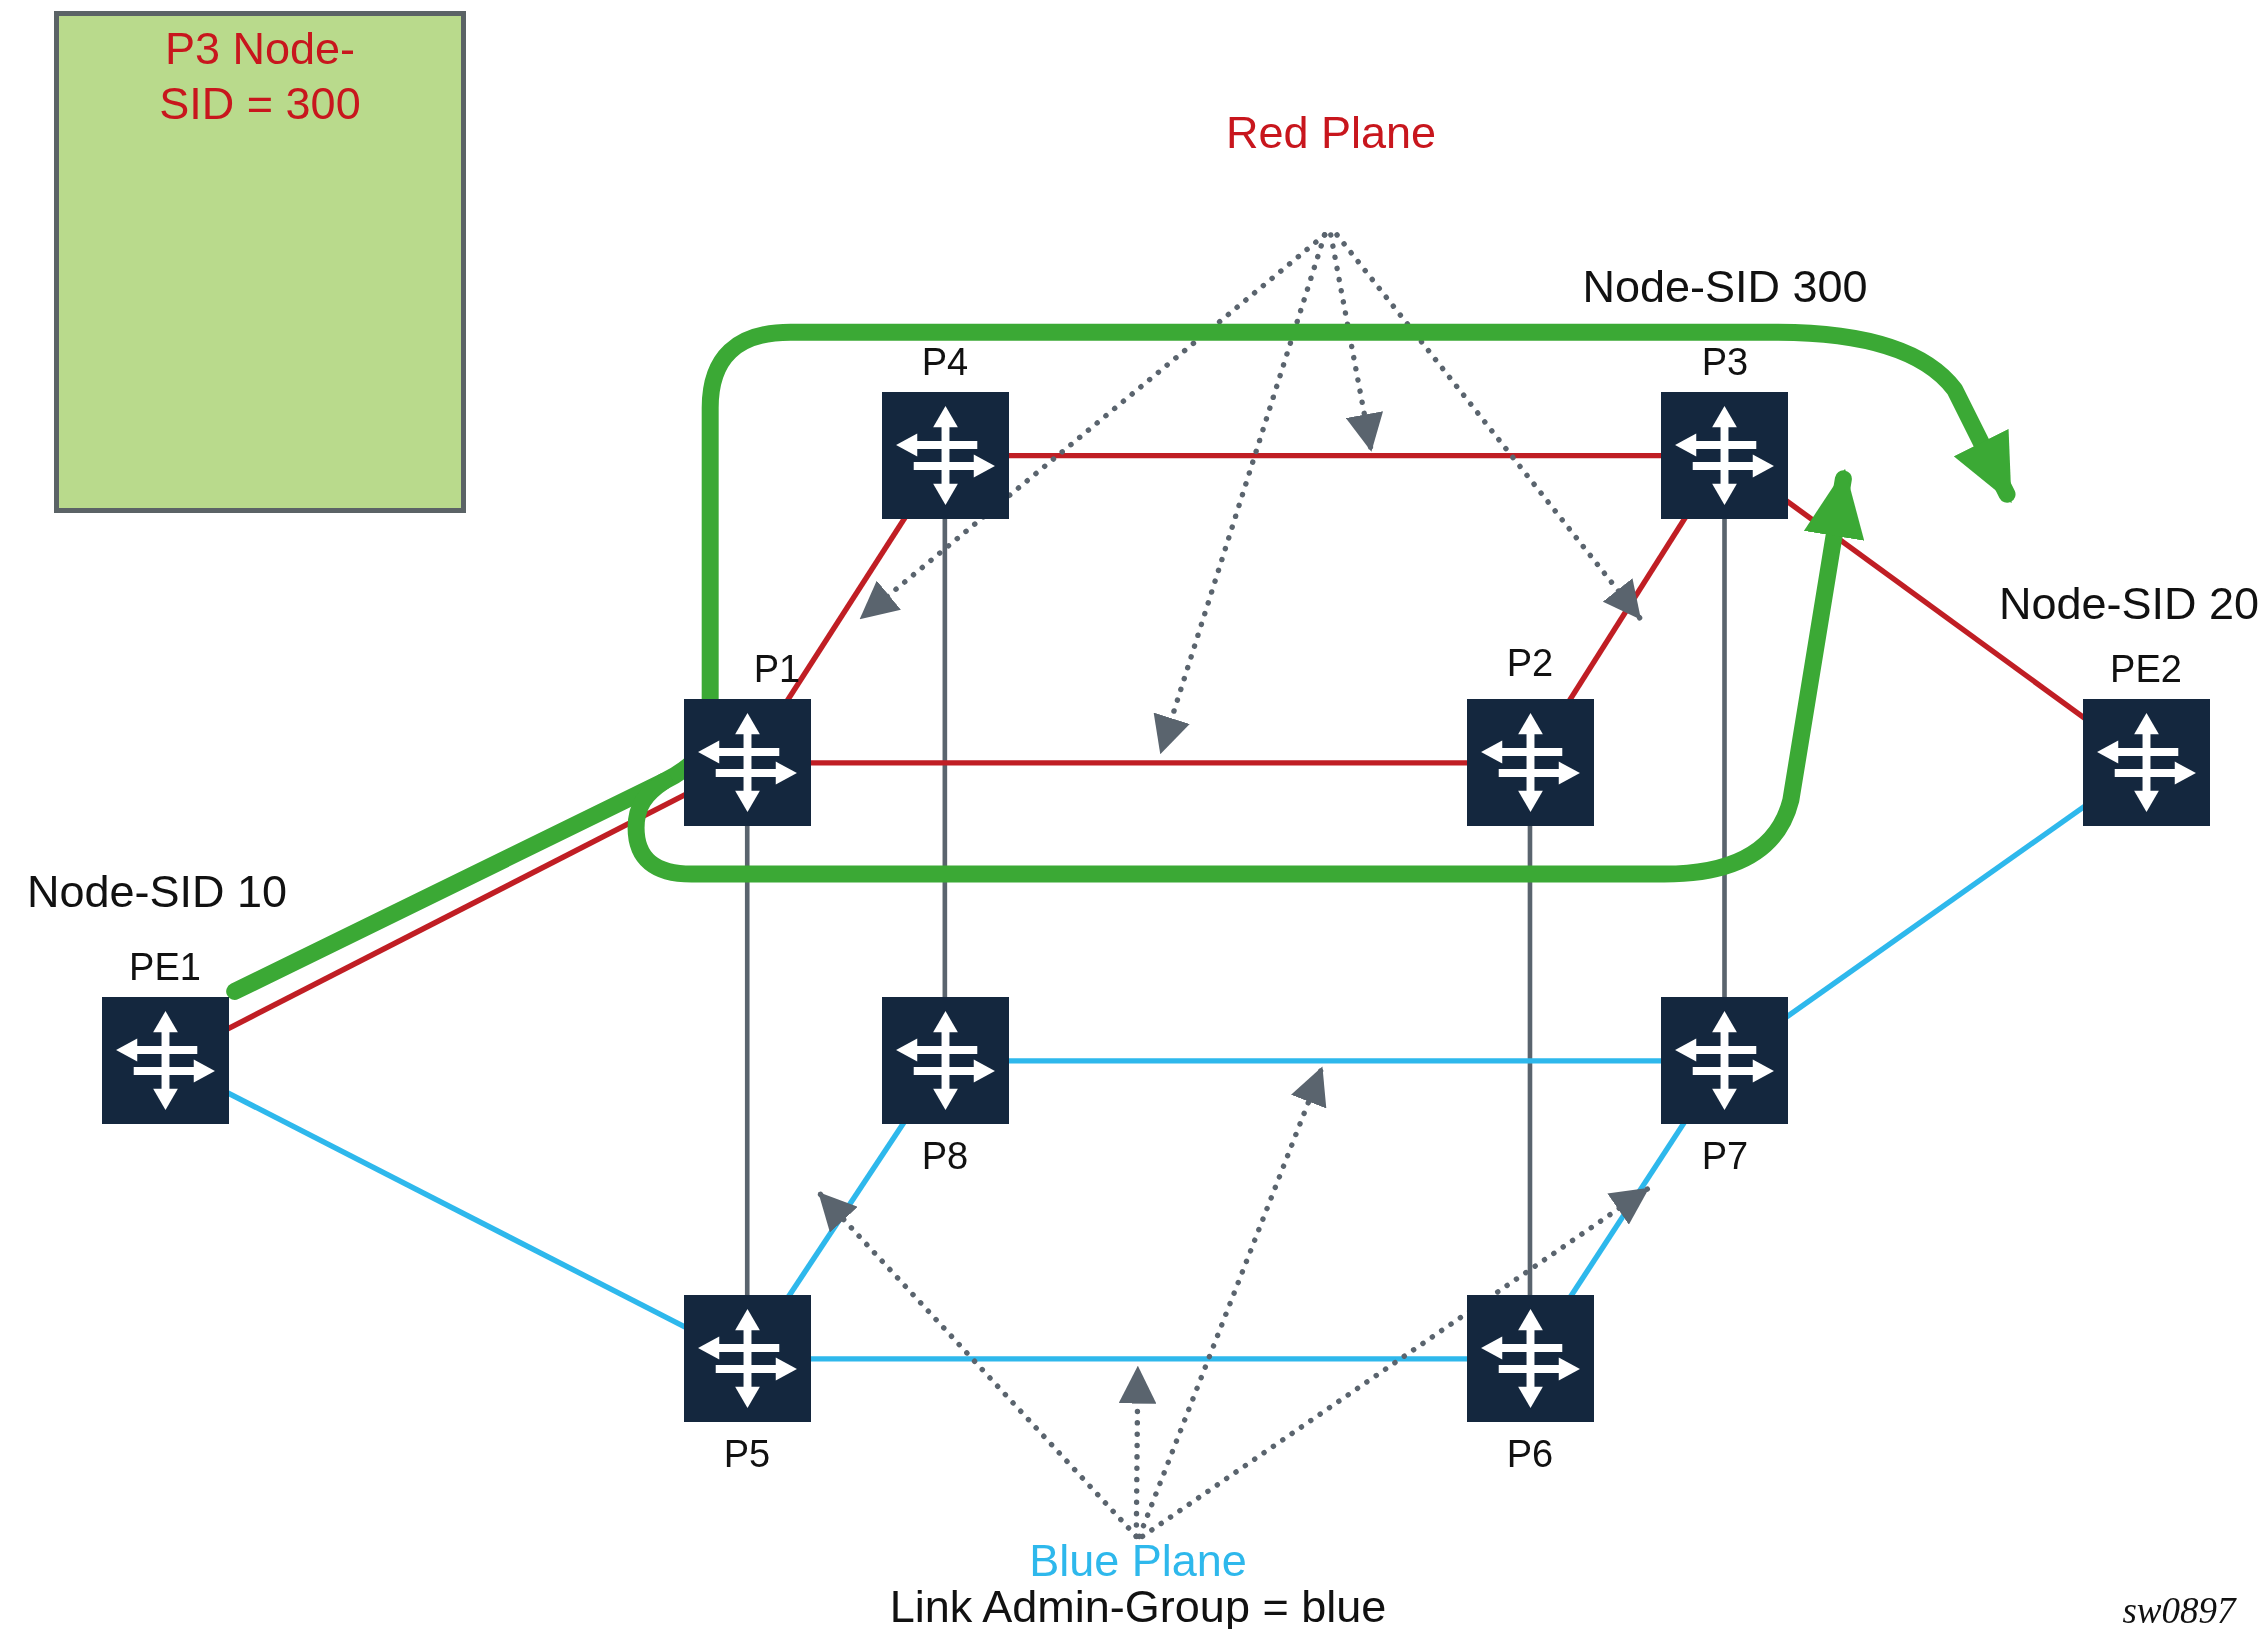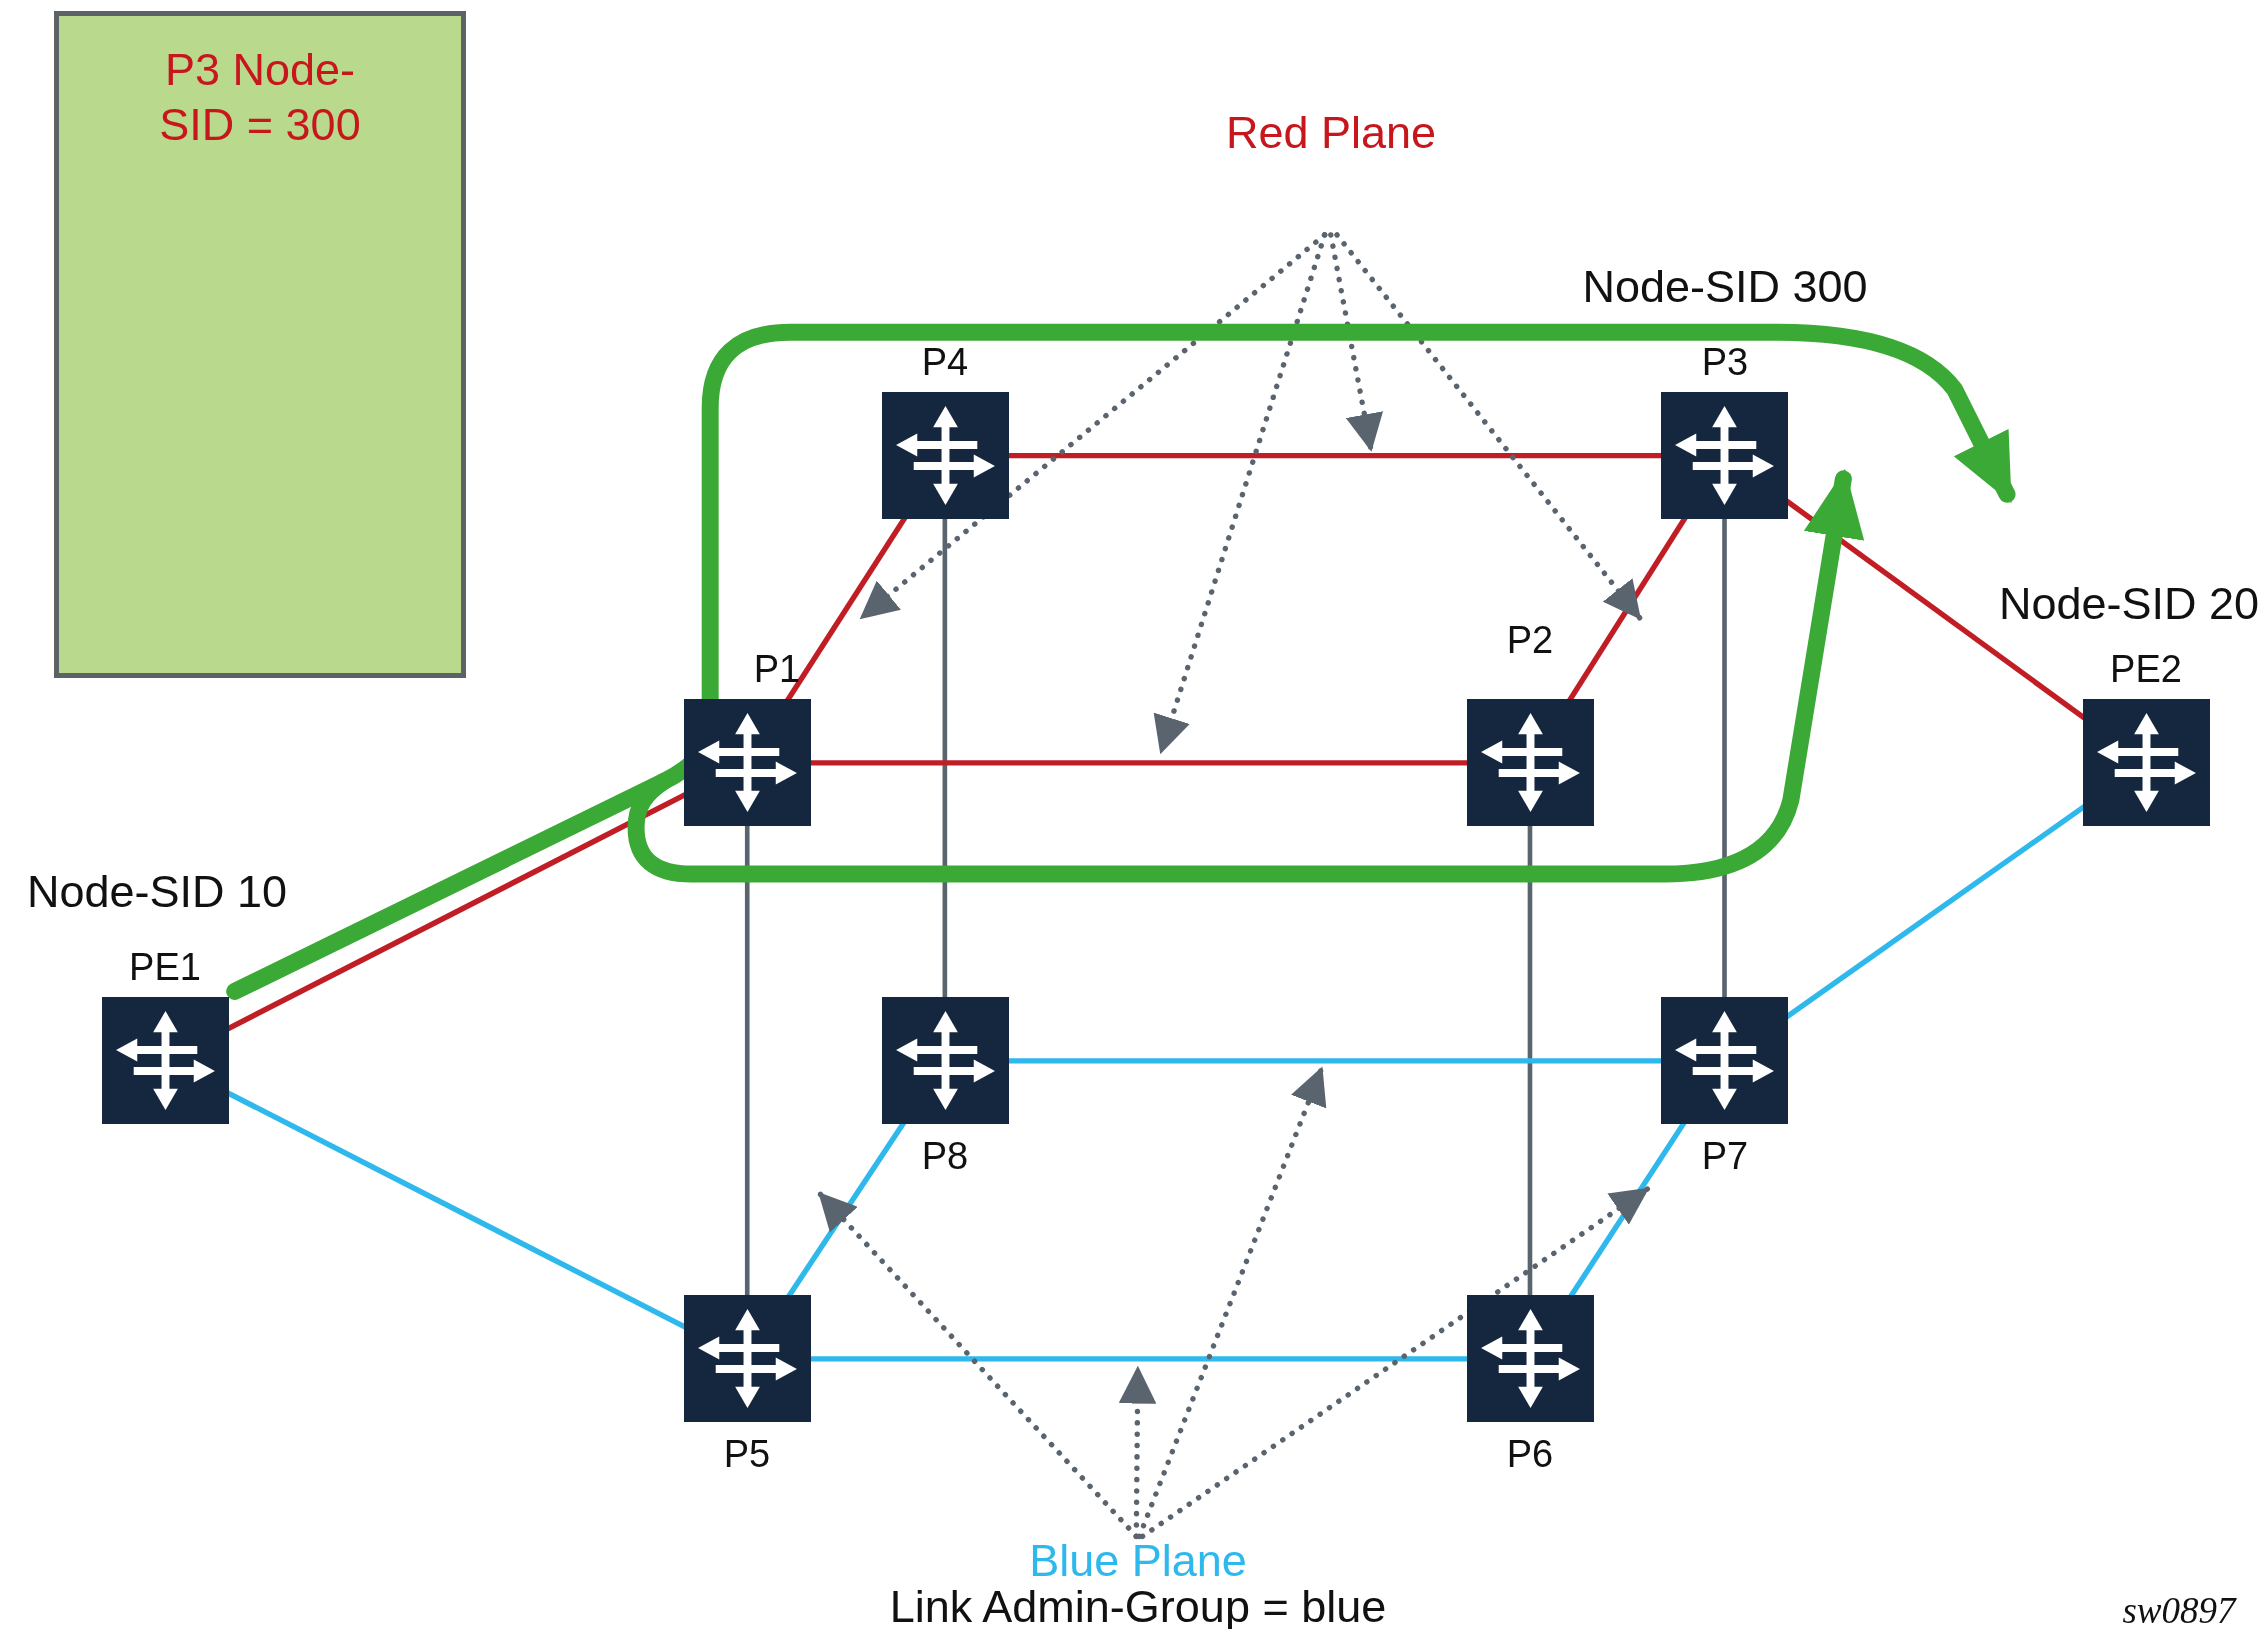--- a/index.html
+++ b/index.html
@@ -18,21 +18,21 @@
     display:flex; align-items:center; justify-content:center;
   }
   .ricon { width:113px; height:113px; display:block; }
   .node-label {
     position:absolute; transform:translateX(-50%);
     font-size:38px; line-height:48px; white-space:nowrap; text-align:center; color:#111;
   }
 
   
   .legend {
-    position:absolute; left:54px; top:10.8px; width:412px; height:667px;
+    position:absolute; left:54px; top:10.8px; width:412px; height:502px;
     background:var(--legend-bg,#B9DA8C);
     border:5.4px solid var(--legend-border,#5B6366);
     display:grid; grid-template-rows:repeat(4,1fr); box-sizing:border-box;
   }
   .legend-row {
     display:flex; align-items:center; justify-content:center; text-align:center;
     font-size:45px; line-height:1.22; white-space:pre-line; color:#111;
     border-top:5.4px solid var(--legend-border,#5B6366);
   }
   .legend-row:first-child { border-top:none; }
@@ -192,21 +192,21 @@
             <line x1="14" y1="38" x2="51" y2="38"></line>
           </g>
           <g fill="#ffffff">
             <polygon points="25,16 39,16 32,4"></polygon>
             <polygon points="25,48 39,48 32,60"></polygon>
             <polygon points="16,19.5 16,32.5 4,26"></polygon>
             <polygon points="48,31.5 48,44.5 60,38"></polygon>
           </g>
         </svg>
       </div>
-      <div class="node-label" style="left: 1530px; top: 616px;">P2</div>
+      <div class="node-label" style="left: 1530px; top: 639px;">P2</div>
       <div class="node" style="left: 2083px; top: 699px;">
         <svg class="ricon" viewBox="0 0 64 64">
           <g stroke="#ffffff" stroke-width="4.5" fill="none">
             <line x1="32" y1="14" x2="32" y2="50"></line>
             <line x1="13" y1="26" x2="50" y2="26"></line>
             <line x1="14" y1="38" x2="51" y2="38"></line>
           </g>
           <g fill="#ffffff">
             <polygon points="25,16 39,16 32,4"></polygon>
             <polygon points="25,48 39,48 32,60"></polygon>

